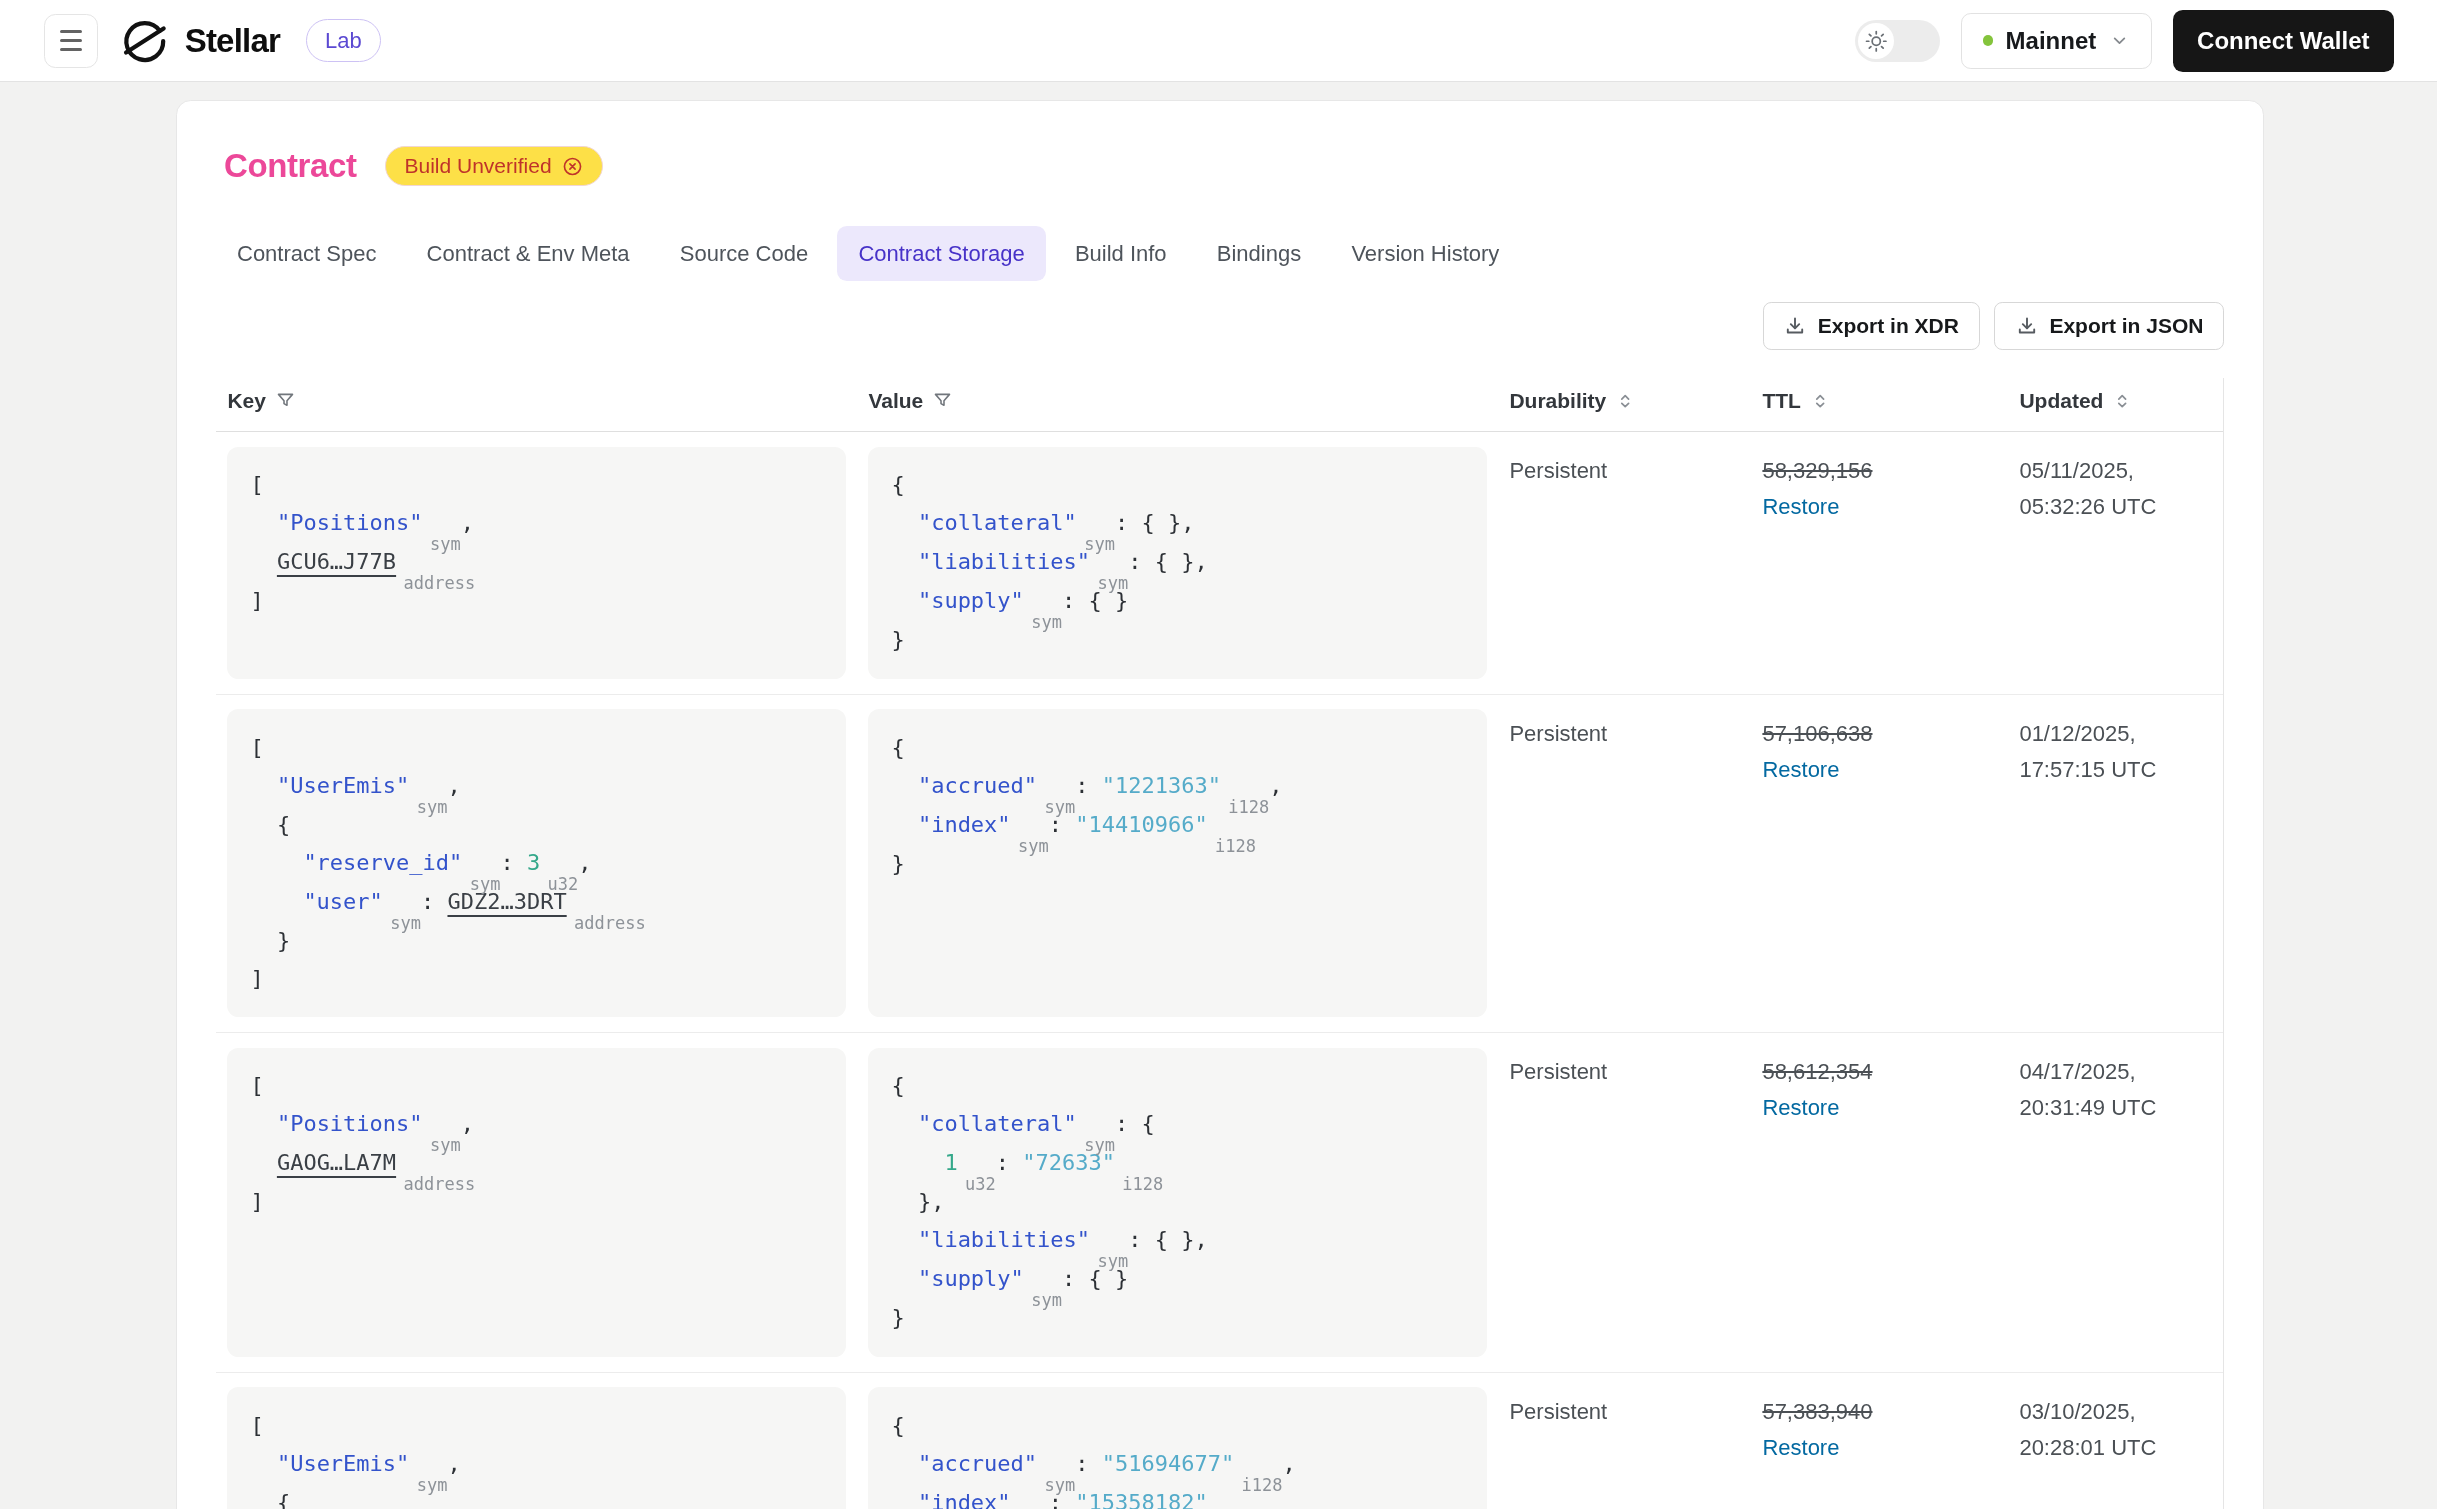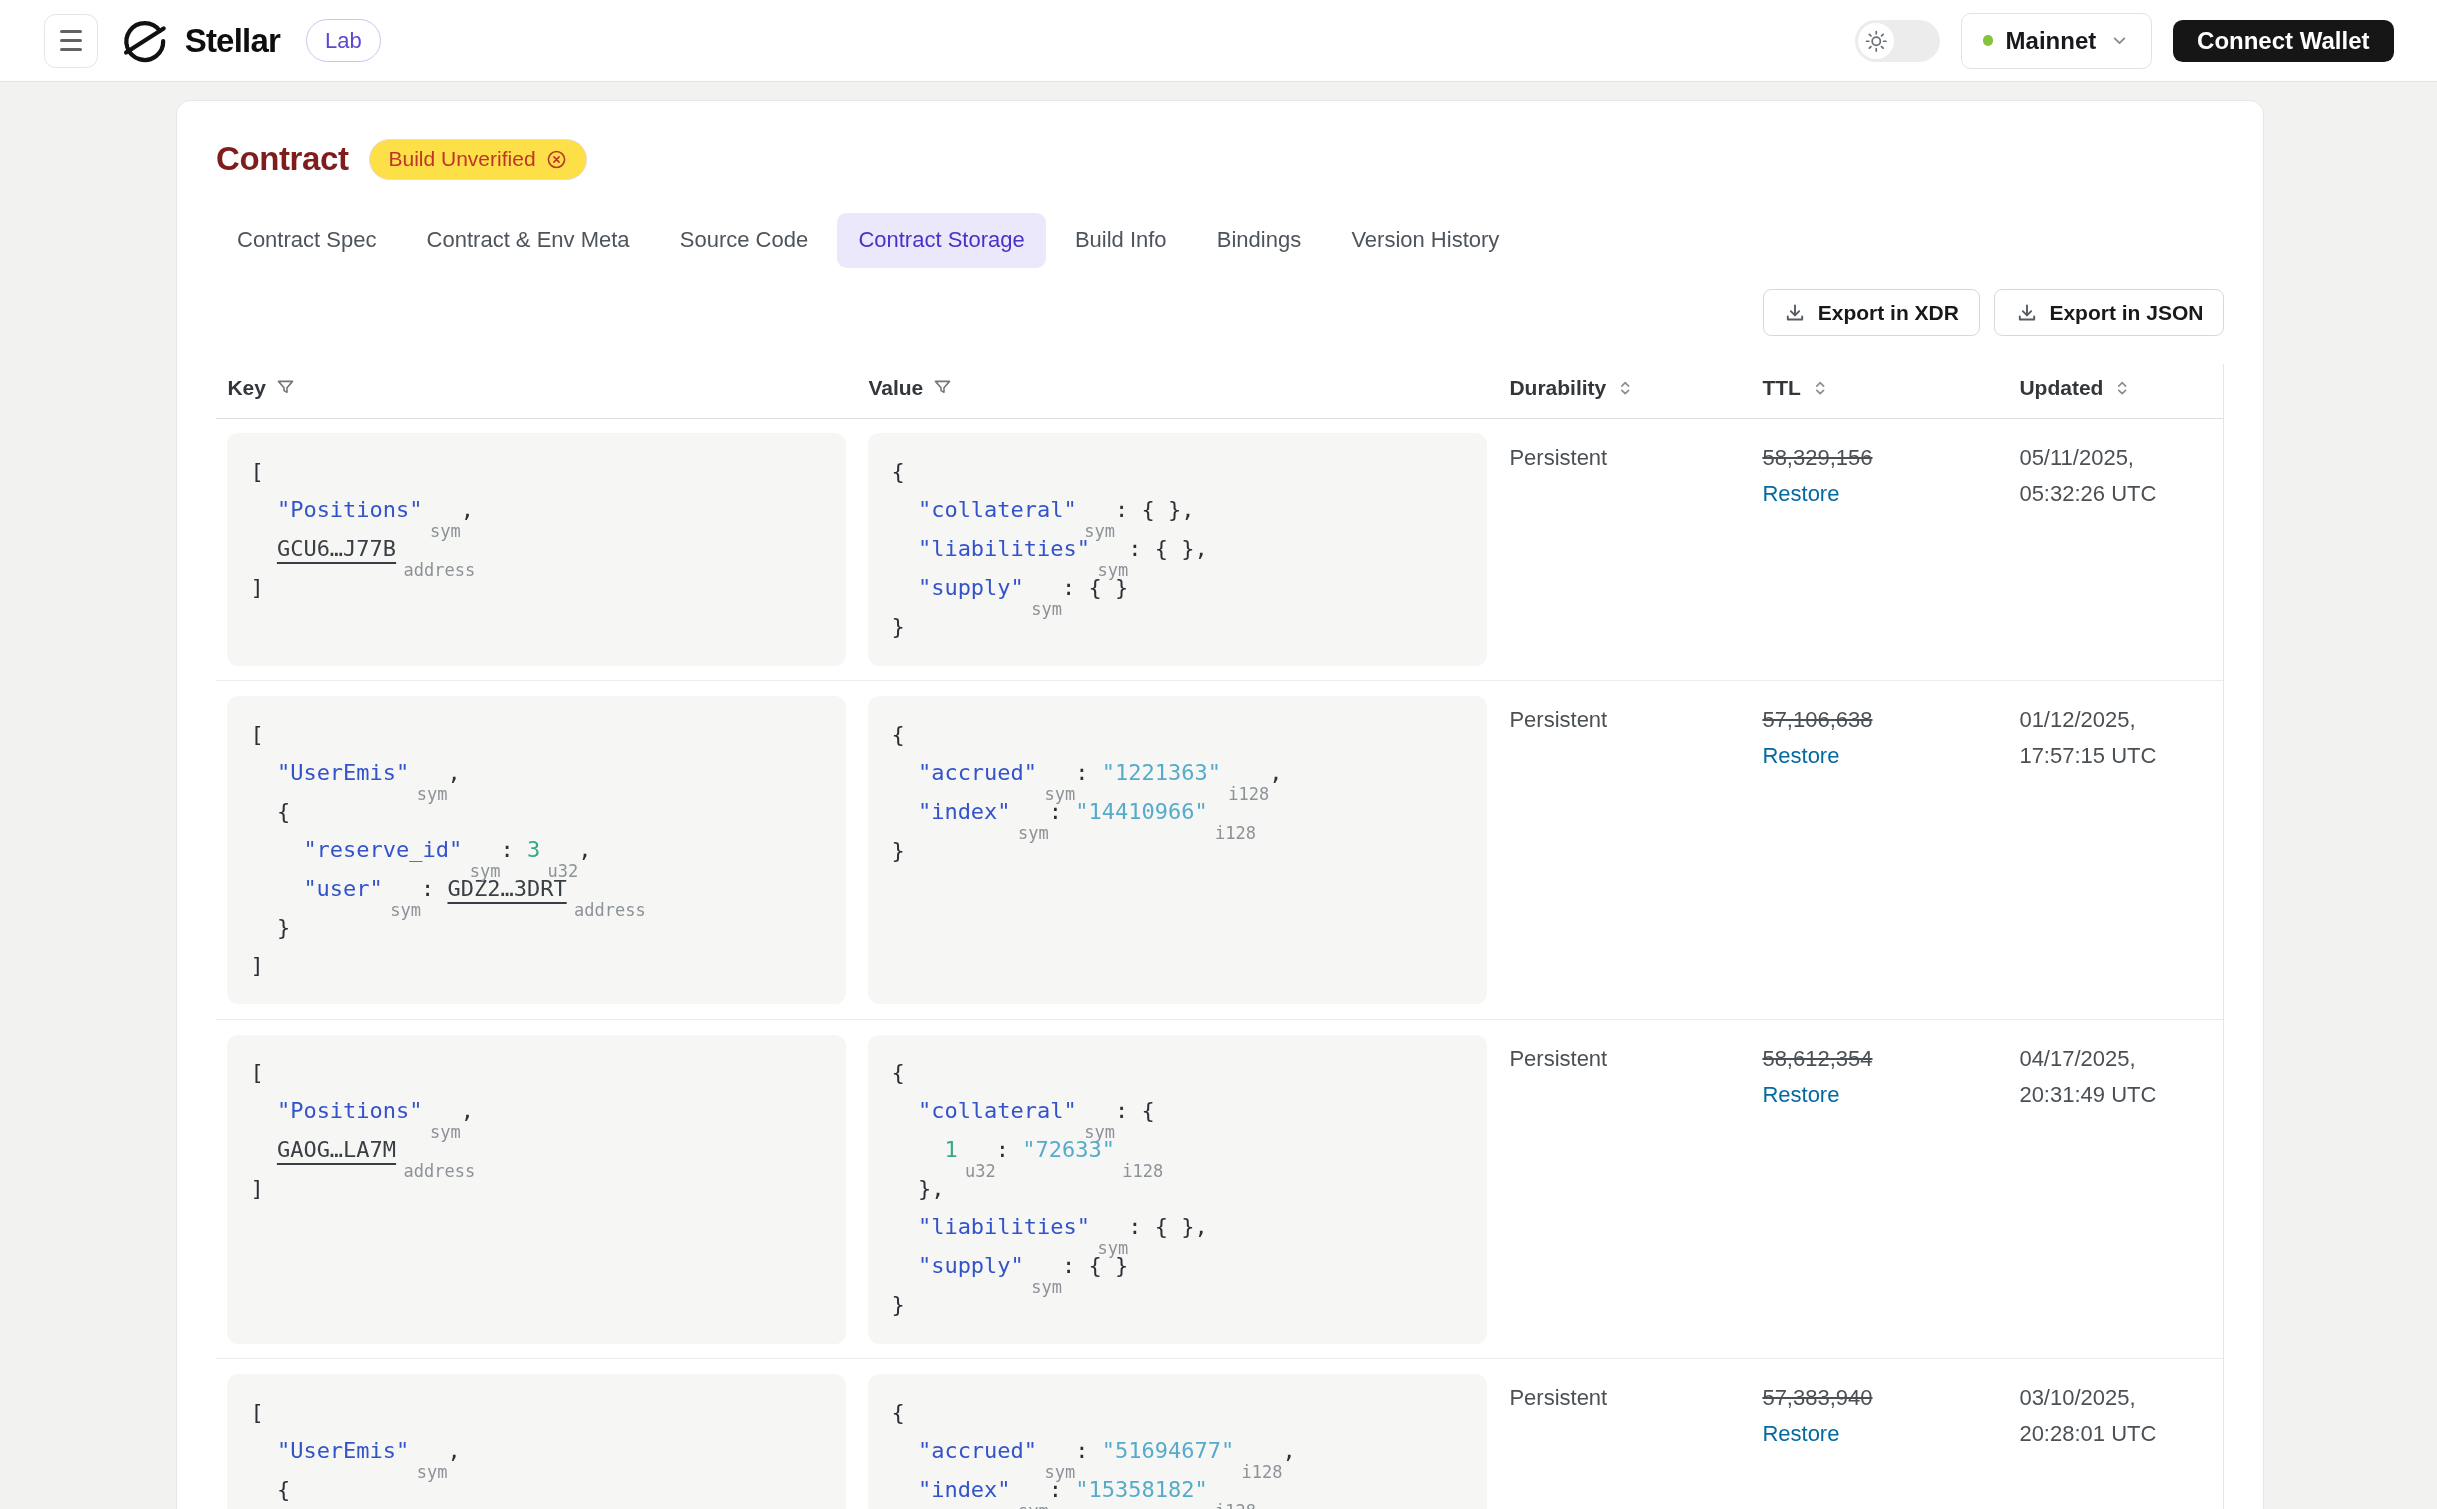--- a/index.html
+++ b/index.html
@@ -23,28 +23,28 @@
     border-radius:816px; color:#5b49d2; font-size:22px; }
   .topbar .right{ margin-left:auto; display:flex; align-items:center; gap:21px; }
   .toggle{ width:85px; height:42px; background:#ececec; border-radius:816px;
     position:relative; cursor:pointer; }
   .toggle .knob{ position:absolute; left:3.3px; top:3.3px; width:36px; height:36px;
     background:#fff; border-radius:50%; display:flex; align-items:center; justify-content:center; }
   .network{ display:flex; align-items:center; gap:12.3px; height:56px; padding:0 21px;
     border:0.8px solid #e2e2e2; border-radius:9.8px; background:#fff; font-size:24px;
     font-weight:700; color:#17191c; cursor:pointer; }
   .network .dot{ width:10.6px; height:10.6px; border-radius:50%; background:#84c43c; }
-  .connect{ height:42px; padding:0 24.5px; background:#161616; color:#fff; font-size:24px;
+  .connect{ height:62px; padding:0 24.5px; background:#161616; color:#fff; font-size:24px;
     font-weight:700; border:none; border-radius:9.8px; cursor:pointer;
     font-family:inherit; }
   
   .card{ margin:18px 174px 0 176px; background:#fff; border:0.8px solid #e7e7e7;
     border-radius:14.7px; padding:38px 39px 49px; height:1552px; }
   .title-row{ display:flex; align-items:center; gap:21px; }
-  .page-title{ margin:0; font-size:33px; font-weight:700; letter-spacing:-0.4px; color:#7f1d1d; }
+  .page-title{ margin:8px; font-size:33px; font-weight:700; letter-spacing:-0.4px; color:#ec4899; }
   .build-badge{ display:flex; align-items:center; gap:9px; padding:7.4px 18px;
     background:#fde047; border:1.6px solid #f1d6d3; border-radius:816px;
     color:#bf332a; font-size:21px; }
   .tabs{ display:flex; gap:8.2px; margin-top:33px; }
   .tab{ padding:14.7px 21px; font-size:22px; color:#4e545b; background:transparent;
     border:none; border-radius:9.8px; cursor:pointer; font-family:inherit; }
   .tab.active{ background:#ece8fc; color:#4732c8; font-weight:500; }
   .export-row{ display:flex; justify-content:flex-end; gap:14.7px; margin-top:21px; }
   .export-btn{ display:flex; align-items:center; gap:10.6px; padding:10.6px 19.6px;
     border:0.8px solid #d7d7d7; border-radius:8.2px; background:#fff; font-size:21px;

